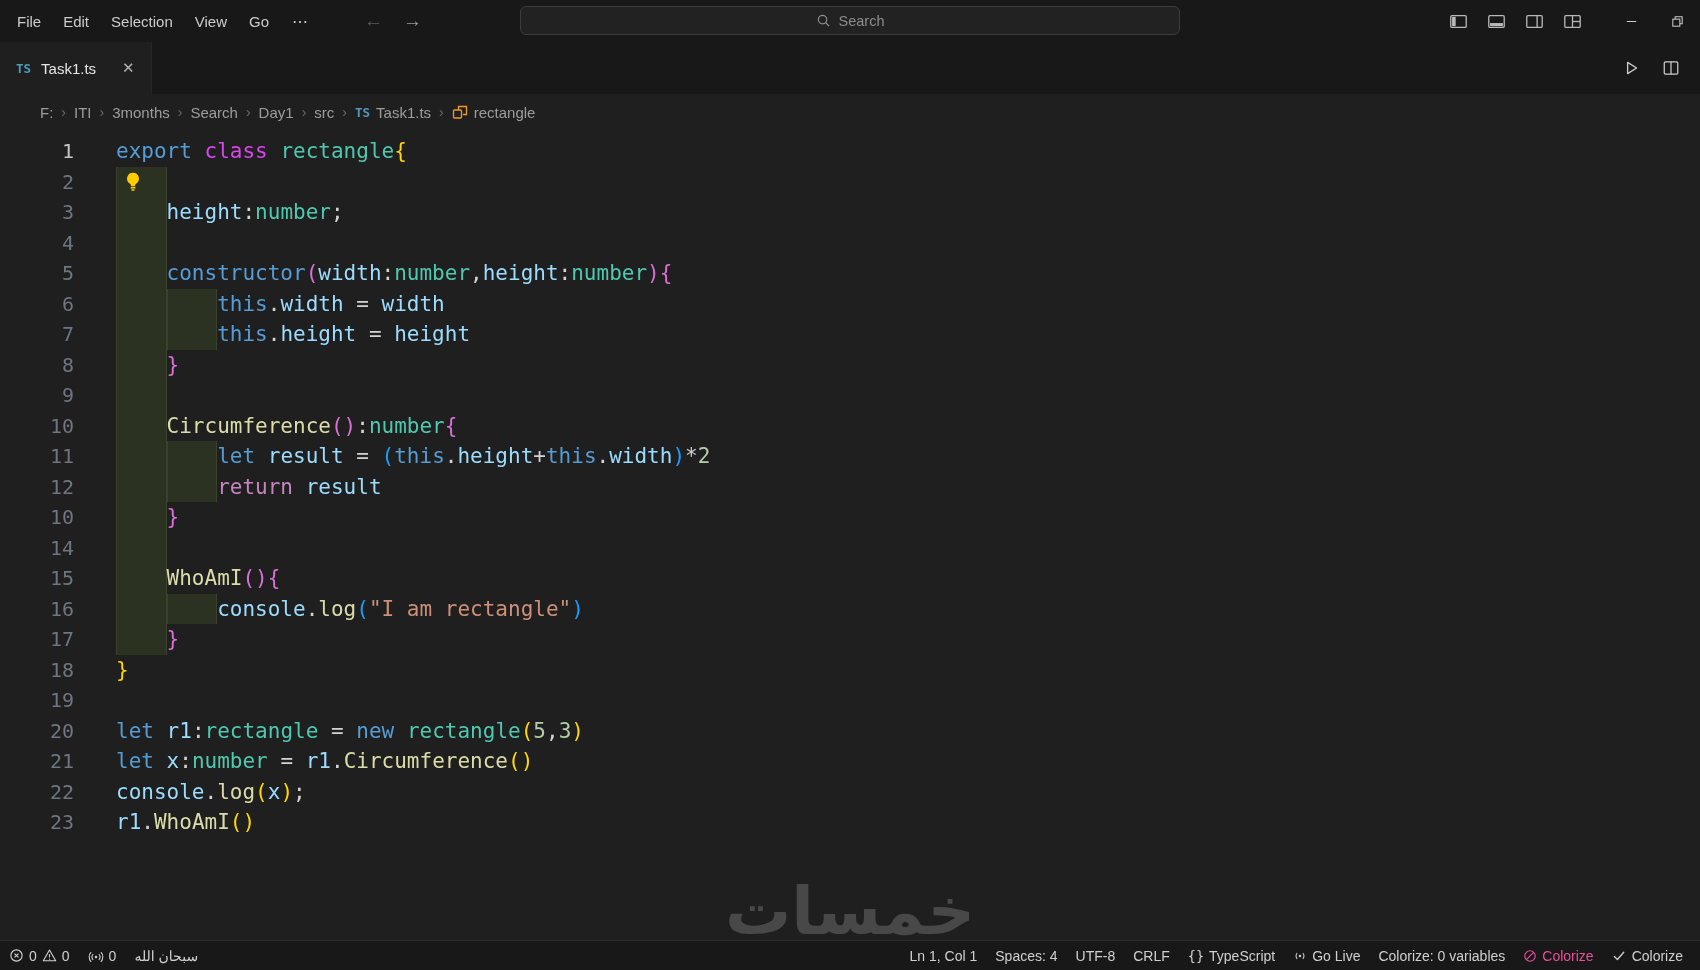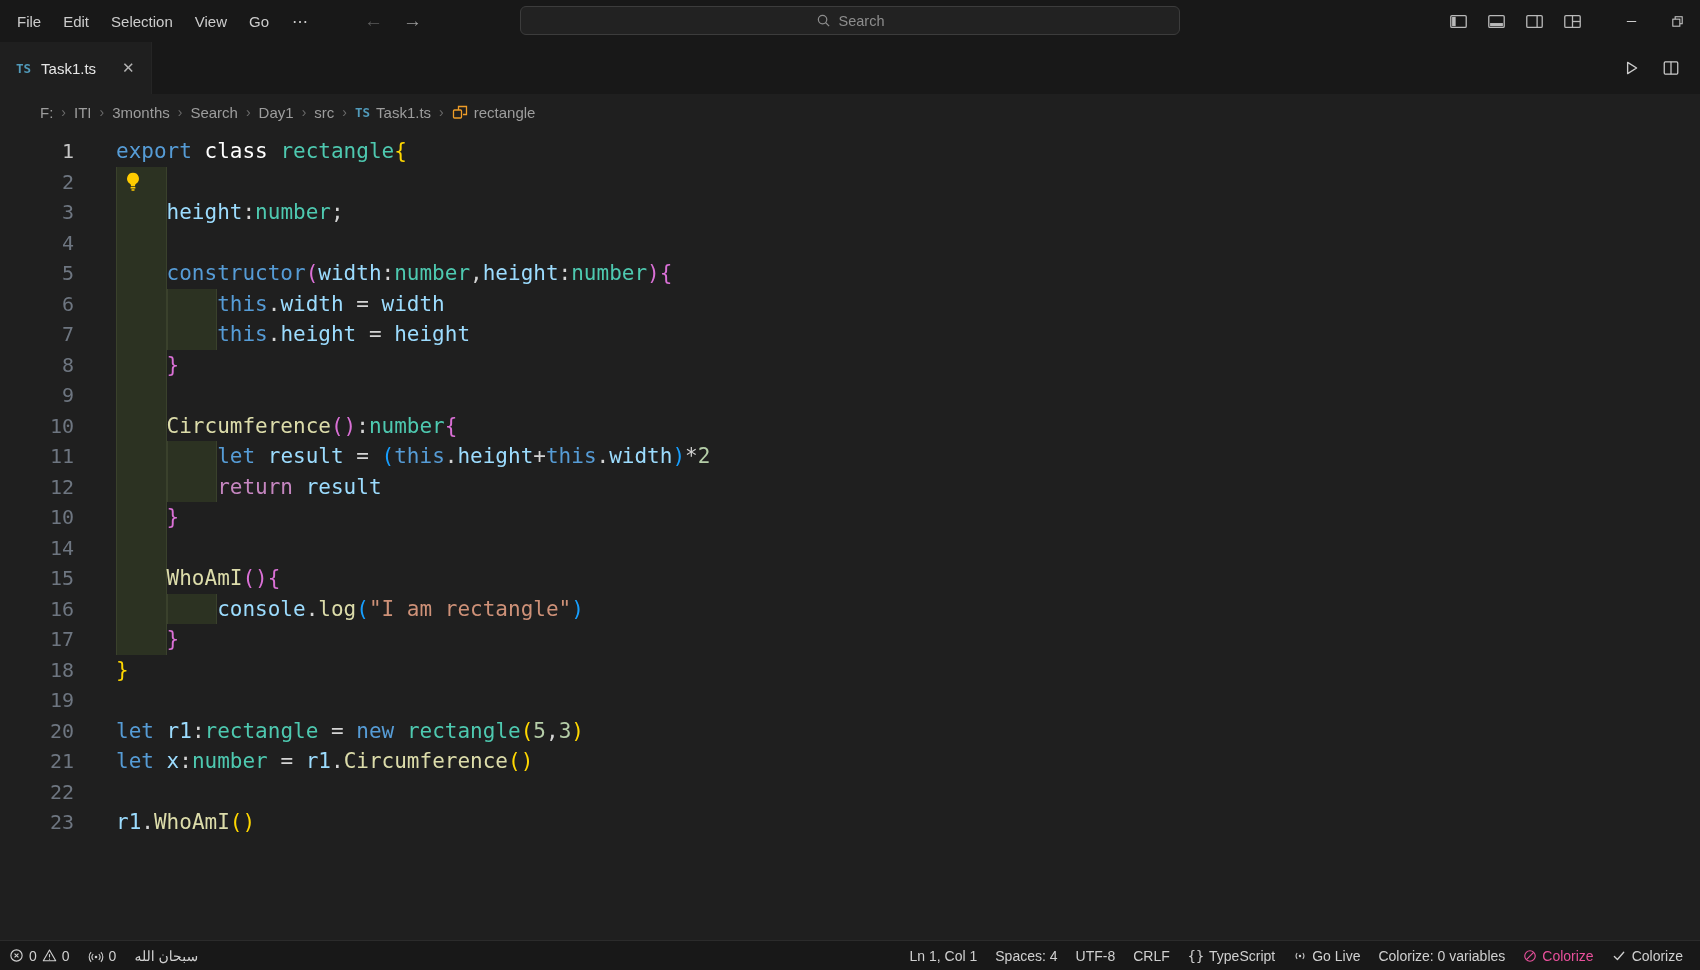--- a/index.html
+++ b/index.html
@@ -184,21 +184,21 @@
       <path d="M8 1.2a4.3 4.3 0 0 0-2.2 8c.4.25.7.7.7 1.2v.6h3v-.6c0-.5.3-.95.7-1.2a4.3 4.3 0 0 0-2.2-8z"></path>
       <rect x="6.2" y="11.6" width="3.6" height="1.1" rx=".4"></rect>
       <rect x="6.8" y="13.3" width="2.4" height="1" rx=".4"></rect>
     </svg>
   <div class="indent-block" style="top: 36.5px; height: 488px; left: 116px; width: 50.6px;"></div>
       <div class="indent-block" style="top: 158.5px; height: 61px; left: 166.6px; width: 50.6px;"></div>
       <div class="indent-block" style="top: 311px; height: 61px; left: 166.6px; width: 50.6px;"></div>
       <div class="indent-block" style="top: 463.5px; height: 30.5px; left: 166.6px; width: 50.6px;"></div>
       <div class="code-row">
         <span class="ln active">1</span>
-        <span class="code-text"><span style="color: rgb(86, 156, 214);">export</span><span style="color: rgb(212, 212, 212);"> </span><span style="color: #ffffff;">class</span><span style="color: rgb(212, 212, 212);"> </span><span style="color: rgb(78, 201, 176);">rectangle</span><span style="color: rgb(255, 215, 0);">{</span></span>
+        <span class="code-text"><span style="color: rgb(86, 156, 214);">export</span><span style="color: rgb(212, 212, 212);"> </span><span style="color: #d946ef;">class</span><span style="color: rgb(212, 212, 212);"> </span><span style="color: rgb(78, 201, 176);">rectangle</span><span style="color: rgb(255, 215, 0);">{</span></span>
       </div>
       <div class="code-row">
         <span class="ln">2</span>
       </div>
       <div class="code-row">
         <span class="ln">3</span>
         <span class="code-text"><span style="color: rgb(212, 212, 212);">    </span><span style="color: rgb(156, 220, 254);">height</span><span style="color: rgb(212, 212, 212);">:</span><span style="color: rgb(78, 201, 176);">number</span><span style="color: rgb(212, 212, 212);">;</span></span>
       </div>
       <div class="code-row">
         <span class="ln">4</span>
@@ -267,26 +267,28 @@
       <div class="code-row">
         <span class="ln">20</span>
         <span class="code-text"><span style="color: rgb(86, 156, 214);">let</span><span style="color: rgb(212, 212, 212);"> </span><span style="color: rgb(156, 220, 254);">r1</span><span style="color: rgb(212, 212, 212);">:</span><span style="color: rgb(78, 201, 176);">rectangle</span><span style="color: rgb(212, 212, 212);"> = </span><span style="color: rgb(86, 156, 214);">new</span><span style="color: rgb(212, 212, 212);"> </span><span style="color: rgb(78, 201, 176);">rectangle</span><span style="color: rgb(255, 215, 0);">(</span><span style="color: rgb(181, 206, 168);">5</span><span style="color: rgb(212, 212, 212);">,</span><span style="color: rgb(181, 206, 168);">3</span><span style="color: rgb(255, 215, 0);">)</span></span>
       </div>
       <div class="code-row">
         <span class="ln">21</span>
         <span class="code-text"><span style="color: rgb(86, 156, 214);">let</span><span style="color: rgb(212, 212, 212);"> </span><span style="color: rgb(156, 220, 254);">x</span><span style="color: rgb(212, 212, 212);">:</span><span style="color: rgb(78, 201, 176);">number</span><span style="color: rgb(212, 212, 212);"> = </span><span style="color: rgb(156, 220, 254);">r1</span><span style="color: rgb(212, 212, 212);">.</span><span style="color: rgb(220, 220, 170);">Circumference</span><span style="color: rgb(255, 215, 0);">()</span></span>
       </div>
       <div class="code-row">
         <span class="ln">22</span>
+        <span class="code-text"><span style="color: rgb(156, 220, 254);">console</span><span style="color: rgb(212, 212, 212);">.</span><span style="color: rgb(220, 220, 170);">log</span><span style="color: rgb(255, 215, 0);">(</span><span style="color: rgb(156, 220, 254);">x</span><span style="color: rgb(255, 215, 0);">)</span><span style="color: rgb(212, 212, 212);">;</span></span>
       </div>
       <div class="code-row">
         <span class="ln">23</span>
         <span class="code-text"><span style="color: rgb(156, 220, 254);">r1</span><span style="color: rgb(212, 212, 212);">.</span><span style="color: rgb(220, 220, 170);">WhoAmI</span><span style="color: rgb(255, 215, 0);">()</span></span>
       </div>
     </div>
+  <div class="watermark">خمسات</div>
 </div>
 
 <div class="statusbar">
   <div class="sb-item">
     <svg class="ic" width="15" height="15" viewBox="0 0 16 16" fill="none" stroke="currentColor" stroke-width="1.2">
       <circle cx="8" cy="8" r="6"></circle>
         <path d="M5.9 5.9l4.2 4.2M10.1 5.9l-4.2 4.2"></path>
     </svg>
     <span>0</span>
     <svg class="ic" width="15" height="15" viewBox="0 0 16 16" fill="none" stroke="currentColor" stroke-width="1.2">

